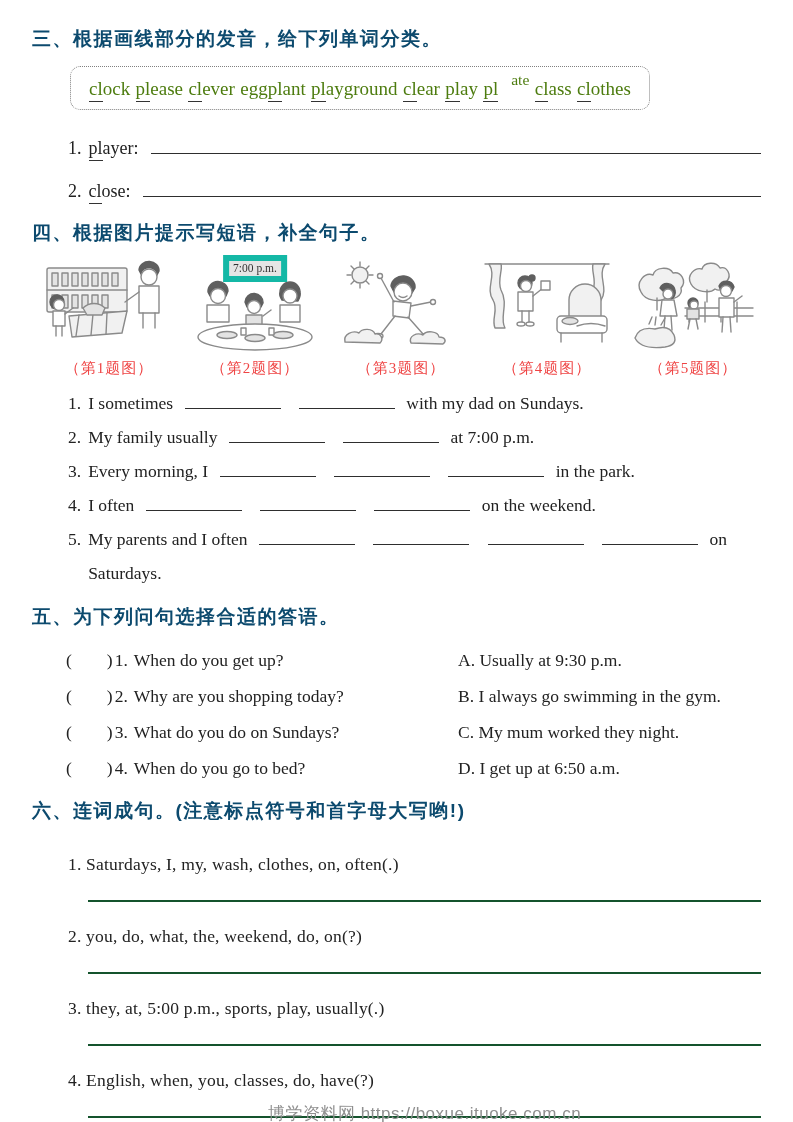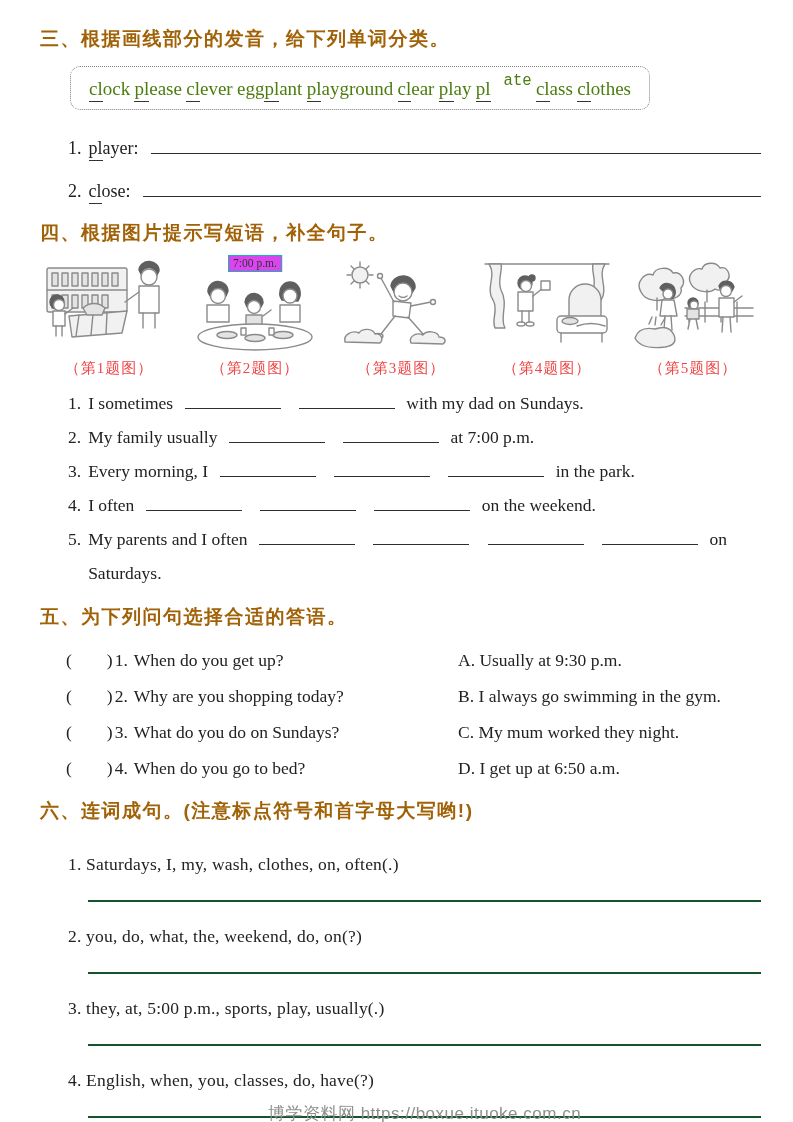--- a/index.html
+++ b/index.html
@@ -4,43 +4,43 @@
 <style>
   html,body{margin:0;padding:0;background:#fff;}
   .page{
     position:relative;width:793px;height:1122px;box-sizing:border-box;
     background:#fff;color:#222;overflow:hidden;
     padding:26px 30px 0 28px;
     font-family:"Liberation Serif","DejaVu Serif",serif;
   }
   .sec-title{
     font-family:"Liberation Sans","DejaVu Sans",sans-serif;
-    font-weight:bold;font-size:19px;color:#a16207;
-    letter-spacing:1.5px;margin:0 0 12px 12px;line-height:26px;
+    font-weight:bold;font-size:19px;color:#0c4a6e;
+    letter-spacing:1.5px;margin:0 0 12px 4px;line-height:26px;
   }
   
   .wordbank{
     margin:14px 0 24px 42px;width:580px;box-sizing:border-box;
     border:1.6px dotted #808080;border-radius:10px;
     padding:11px 18px 9px 18px;
     display:flex;justify-content:space-between;align-items:baseline;
     font-size:19px;color:#4d7c0f;
   }
   .wb-u{border-bottom:1.8px solid #333;padding-bottom:2px;}
-  .wb-sup{position:relative;top:-0.62em;font-size:0.82em;margin-left:13px;font-family:Liberation Mono, monospace;}
+  .wb-sup{position:relative;top:-0.62em;font-size:0.82em;margin-left:13px;}
   .s3-row{display:flex;align-items:baseline;margin:0 2px 17px 40px;font-size:18px;line-height:24px;}
   .num{margin-right:7px;}
   .s3-row .fill{flex:1;margin-left:12px;border-bottom:1.5px solid #2e2e2e;height:1.05em;}
   
   .pics-row{display:flex;justify-content:space-between;margin:4px 0 8px 12px;width:722px;}
   .pic{position:relative;margin:0;width:138px;text-align:center;}
   .pic svg{display:block;margin:0 auto;}
   .pic-label{
     position:absolute;top:-3px;left:50%;transform:translateX(-50%);
-    border:1px solid #14b8a6;background:#d946ef;font-size:11.5px;line-height:15px;
+    border:6px solid #14b8a6;background:#e5e5e5;font-size:11.5px;line-height:15px;
     padding:0 4px;white-space:nowrap;color:#333;
   }
   figcaption{font-size:15px;margin-top:5px;letter-spacing:1px;color:#ef4444;}
   
   .sent{display:flex;align-items:baseline;font-size:17.5px;line-height:34px;margin-left:40px;}
   .sent-body{flex:1;}
   .blank{
     display:inline-block;width:96px;height:1em;margin:0 7px;
     border-bottom:1.5px solid #2e2e2e;vertical-align:baseline;
   }

